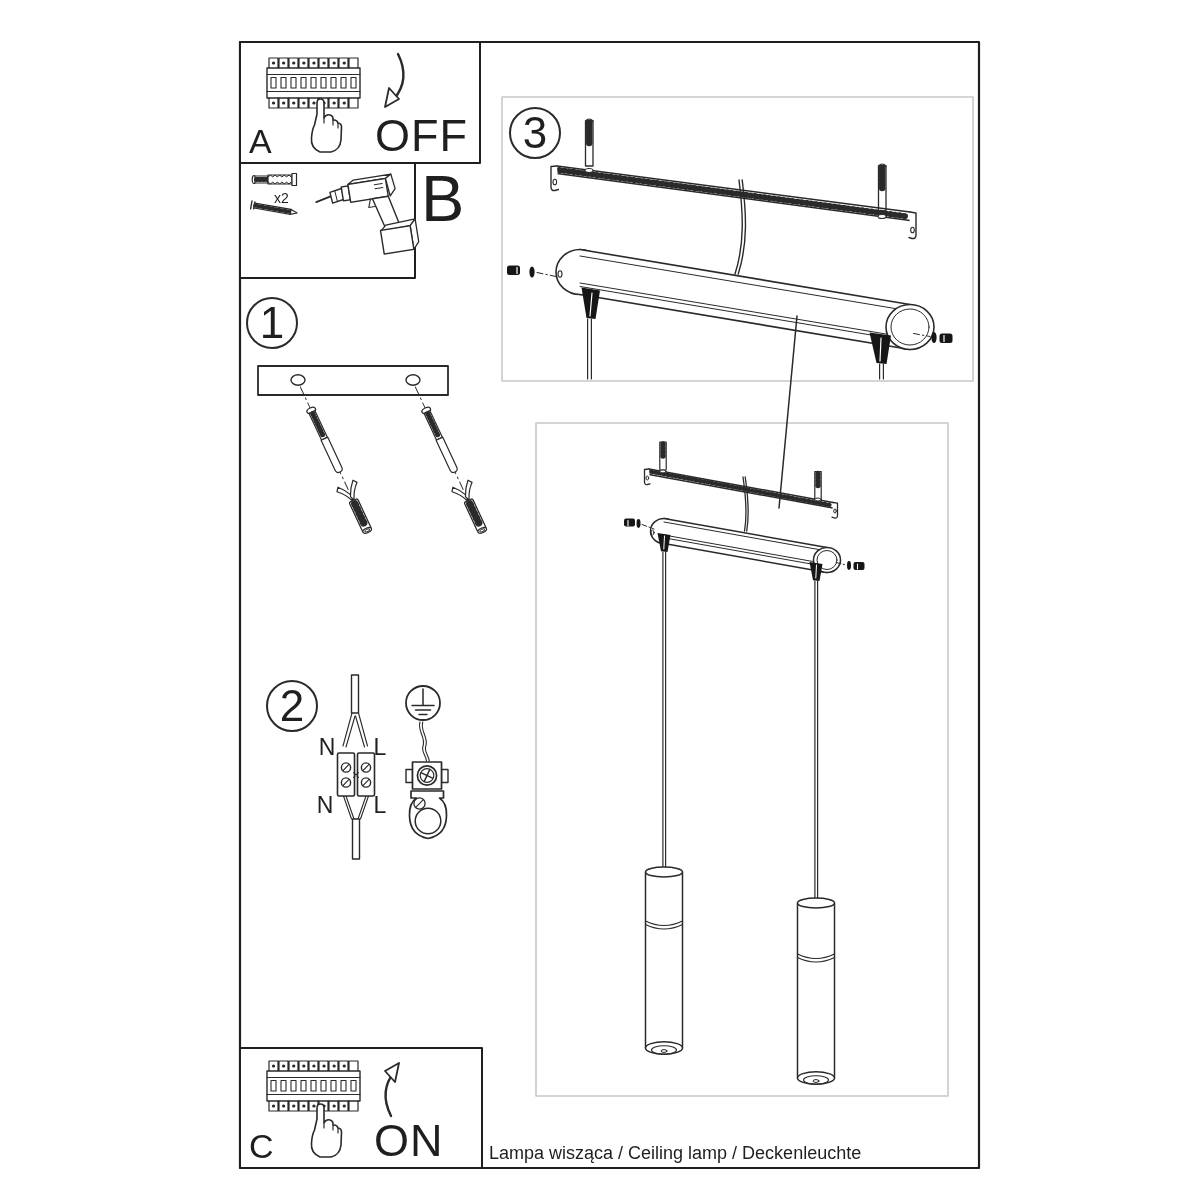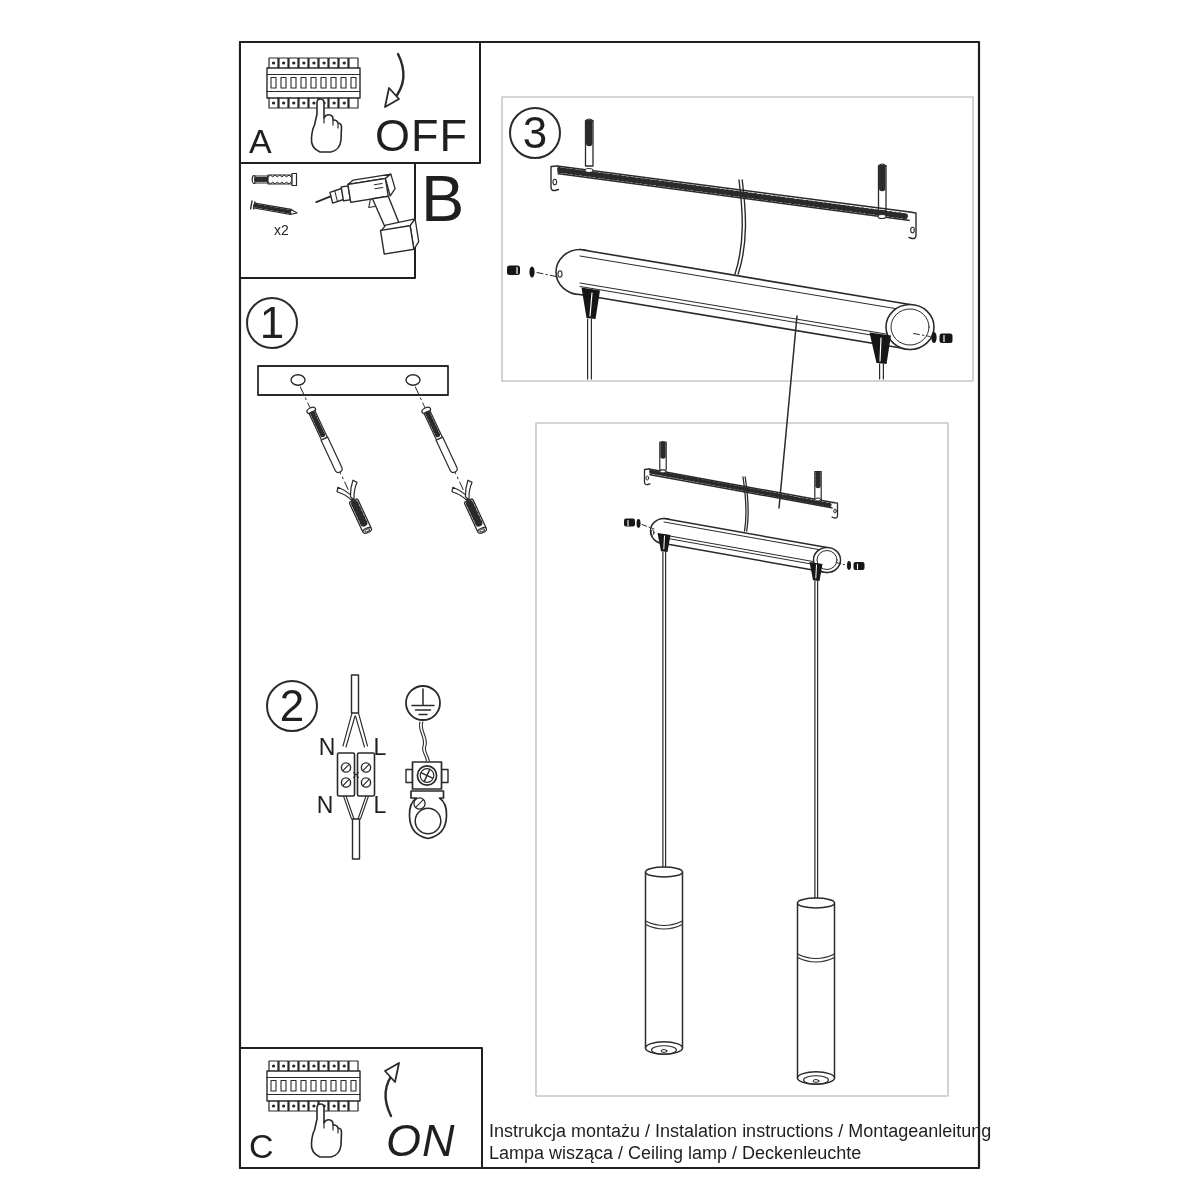--- a/index.html
+++ b/index.html
@@ -6,21 +6,21 @@
   .page{position:relative;width:1200px;height:1200px;background:#ffffff;overflow:hidden;
         font-family:"Liberation Sans",sans-serif;color:#1f1f1f;}
   .art{position:absolute;left:0;top:0;}
   .lbl{position:absolute;line-height:1;color:#1f1f1f;white-space:nowrap;}
   .ctr{transform:translate(-50%,-50%);}
   .stepnum{position:absolute;display:flex;align-items:center;justify-content:center;
            width:50px;height:50px;font-size:44px;}
   .letter{font-size:34px;}
   .action{font-size:45px;letter-spacing:1px;}
   .biglet{font-size:65px;}
-  .small{font-size:14px;margin-top:32px;}
+  .small{font-size:14px;}
   .wire{font-size:23px;}
   .footer{font-size:18px;}
 </style>
 </head>
 <body>
 
 <div class="page">
 
 <svg class="art" width="1200" height="1200" viewBox="0 0 1200 1200" fill="none" stroke="#2a2a2a" stroke-width="1.5" stroke-linecap="round" stroke-linejoin="round">
 
@@ -322,18 +322,17 @@
 <span class="stepnum lbl" style="left:247px;top:298px;">1</span>
 <span class="stepnum lbl" style="left:267px;top:681px;">2</span>
 <span class="stepnum lbl" style="left:510px;top:108px;">3</span>
 
 <span class="lbl wire ctr" style="left:327px;top:747px;">N</span>
 <span class="lbl wire ctr" style="left:380px;top:747px;">L</span>
 <span class="lbl wire ctr" style="left:325px;top:805px;">N</span>
 <span class="lbl wire ctr" style="left:380px;top:805px;">L</span>
 
 <span class="lbl letter" style="left:249px;top:1129px;">C</span>
-<span class="lbl action" style="left:386px;top:1118px;font-style:italic;">ON</span>
-
-<span class="lbl footer" style="left:489px;top:1122px;">Instrukcja montażu / Instalation instructions / Montageanleitung</span>
+<span class="lbl action" style="left:374px;top:1118px;">ON</span>
+
 <span class="lbl footer" style="left:489px;top:1144px;">Lampa wisząca / Ceiling lamp / Deckenleuchte</span>
 
 </div>
 
 </body></html>

